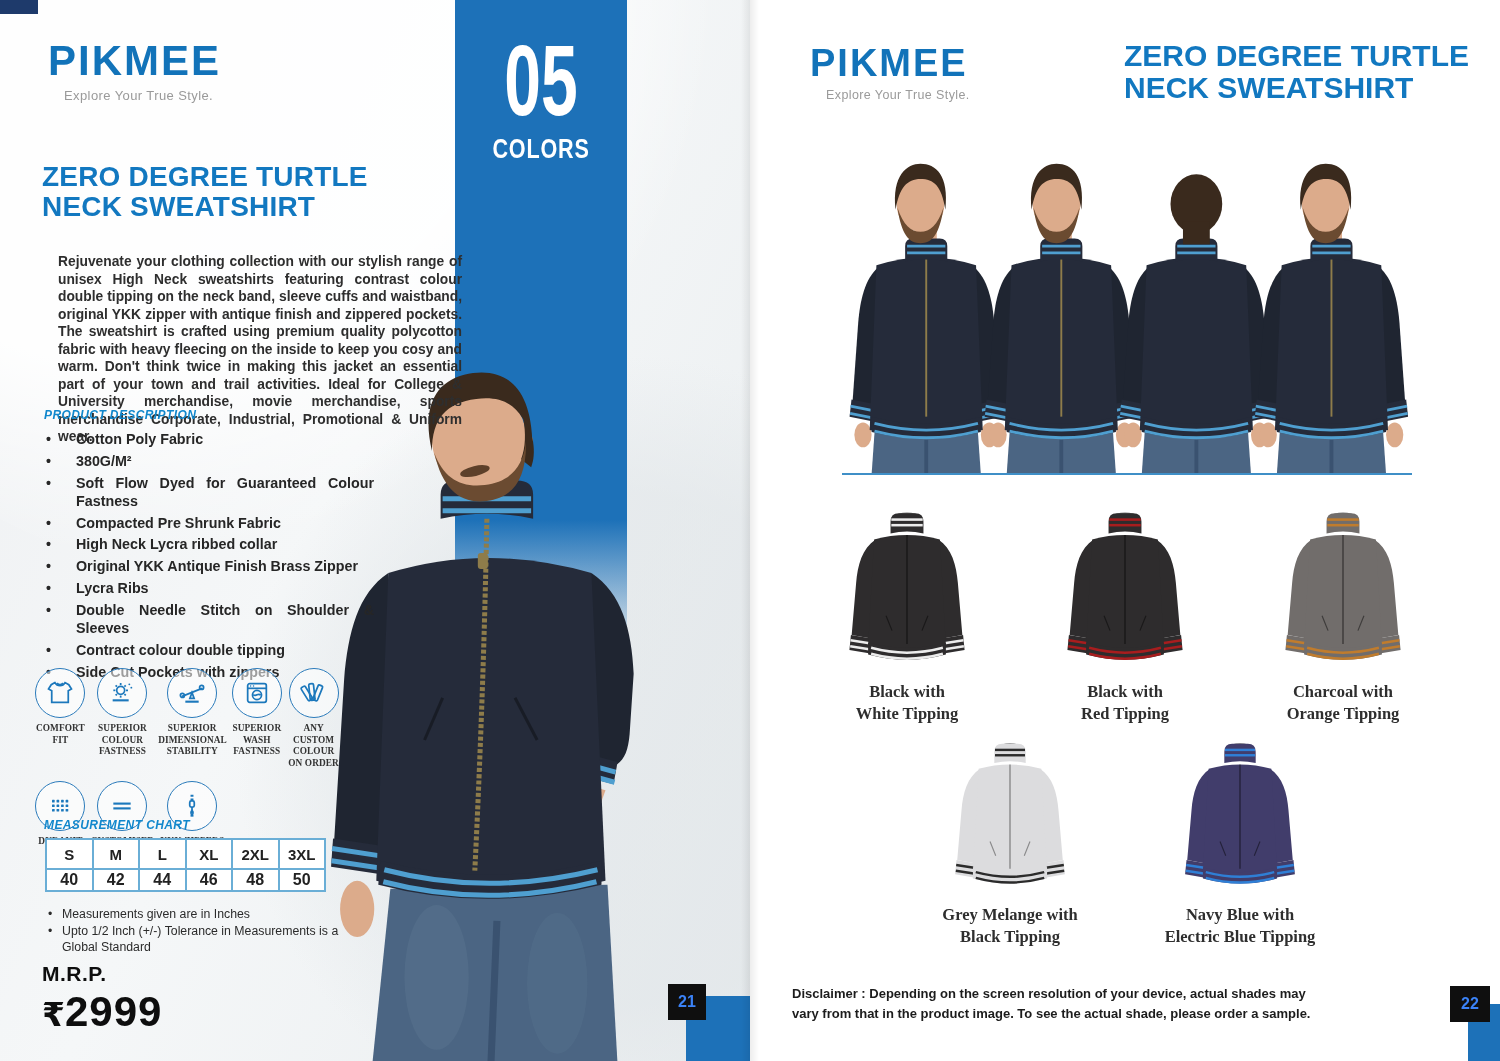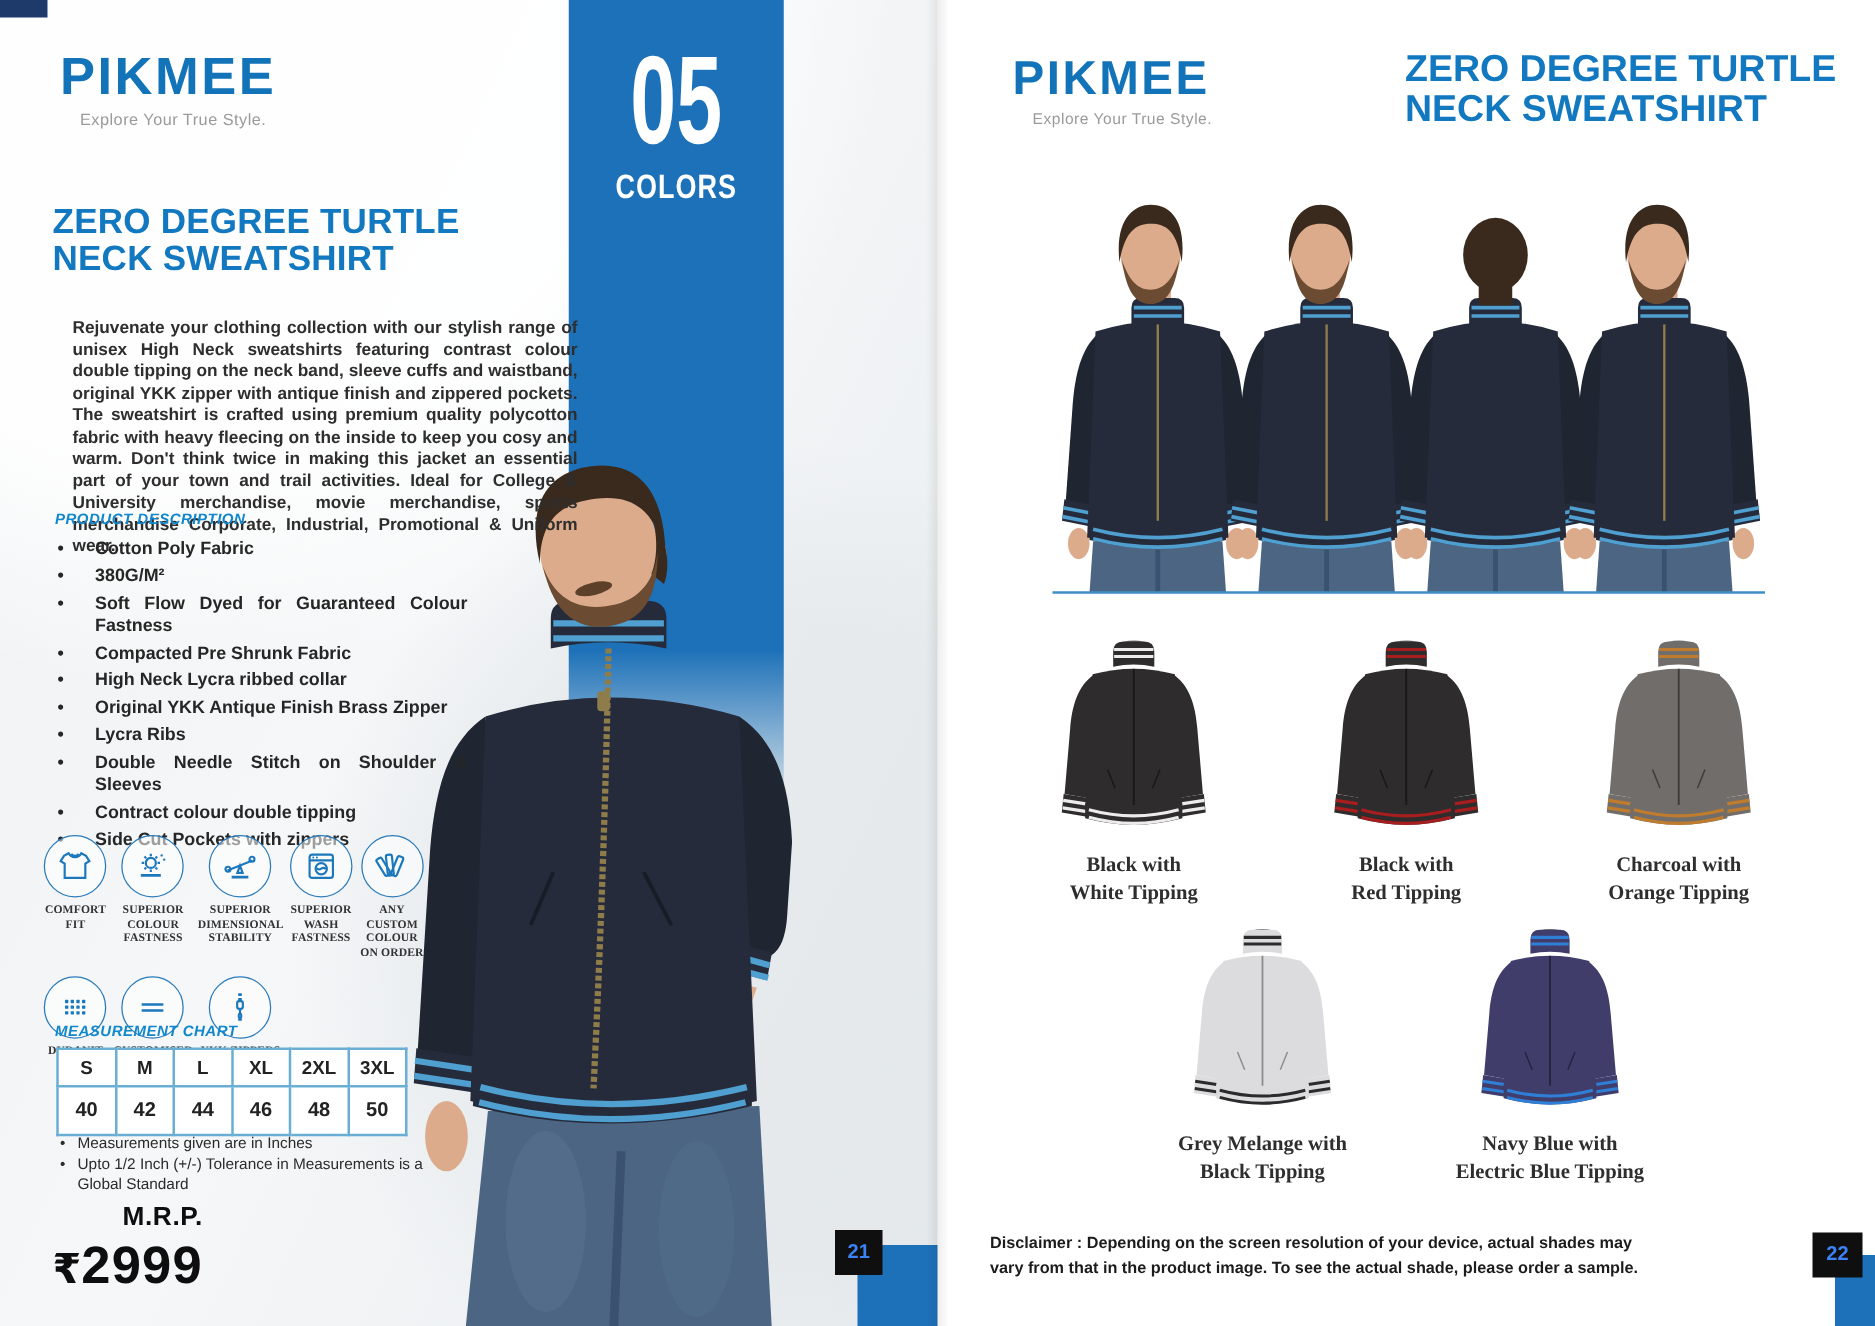--- a/index.html
+++ b/index.html
@@ -52,26 +52,26 @@
   .feature .ring{width:50px;height:50px;border:1.6px solid #2b7bbb;border-radius:50%;
     display:flex;align-items:center;justify-content:center;background:rgba(255,255,255,.55);}
   .feature .ring svg{width:32px;height:32px;}
   .feature .flabel{margin-top:5px;font-size:9.3px;font-weight:700;color:#333;line-height:1.25;letter-spacing:.1px;}
 
   
   .size-table{position:absolute;left:45px;top:838px;z-index:4;border-collapse:collapse;}
   .size-table th,.size-table td{border:2px solid #6aaed6;background:#fff;width:46.5px;text-align:center;
     color:#222;font-size:15px;}
   .size-table th{height:30px;font-weight:700;}
-  .size-table td{height:39px;font-weight:700;font-size:16px;margin-top:20px;}
+  .size-table td{height:22px;font-weight:700;font-size:16px;margin-top:20px;}
   .notes{position:absolute;left:44px;top:906px;width:300px;z-index:4;margin:0;padding:0;list-style:none;}
   .notes li{position:relative;padding-left:18px;font-size:12.3px;font-weight:400;color:#2b2b2b;line-height:1.35;}
   .notes li::before{content:"•";position:absolute;left:4px;top:0;}
 
-  .mrp{position:absolute;left:42px;top:962px;z-index:4;color:#0e0e0e;text-align:right;}
+  .mrp{position:absolute;left:42px;top:962px;z-index:4;color:#0e0e0e;}
   .mrp-label{font-size:21px;font-weight:700;letter-spacing:.5px;}
   .mrp-price{margin-top:2px;font-weight:800;}
   .mrp-currency{font-size:33px;}
   .mrp-amount{font-size:42px;letter-spacing:1px;}
 
   .model-left{position:absolute;left:324px;top:366px;width:372px;height:695px;z-index:3;}
 
   
   .pagebox{position:absolute;background:#0f0f0f;color:#3b82f6;font-size:16px;font-weight:700;
     display:flex;align-items:center;justify-content:center;z-index:7;}

